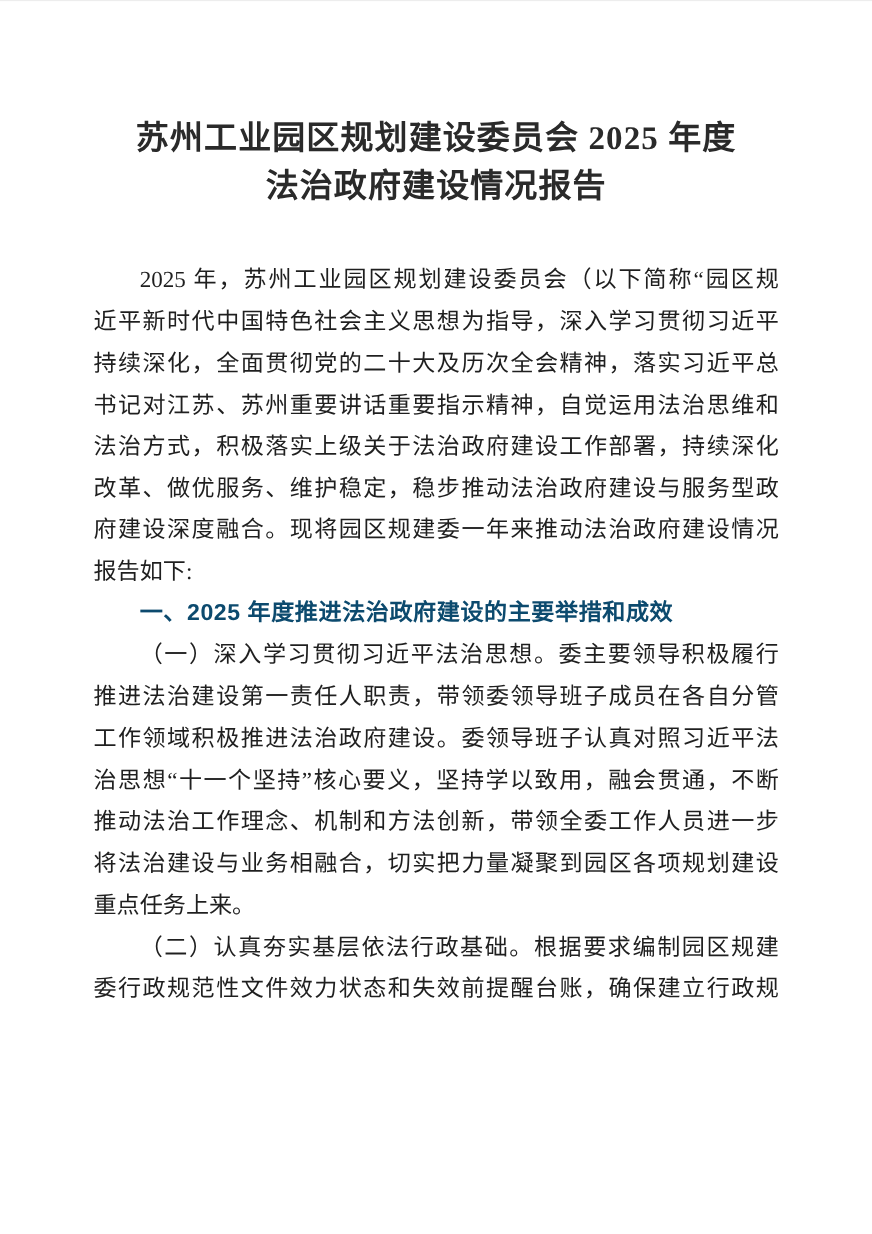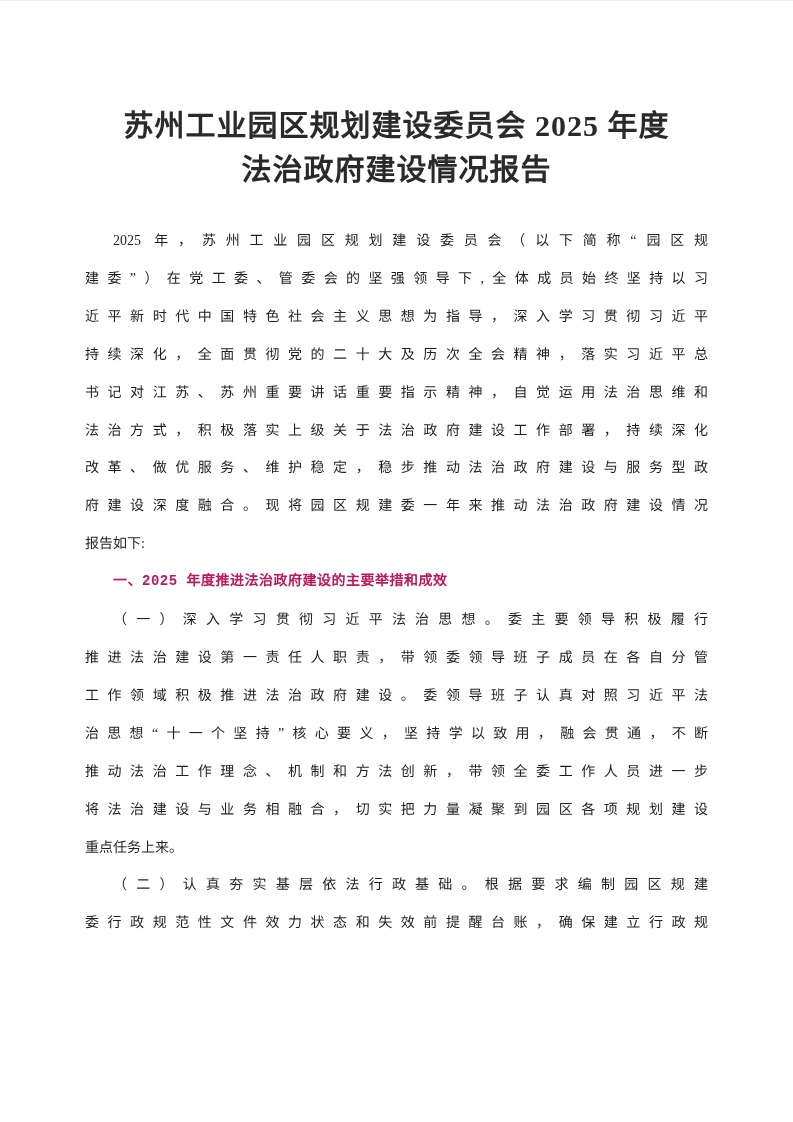--- a/index.html
+++ b/index.html
@@ -21,57 +21,56 @@
   .doc-title {
     text-align: center;
     font-family: "Liberation Serif", "DejaVu Serif", serif;
     font-weight: 700;
     font-size: 30px;
     line-height: 44px;
     color: #2a2a2a;
     letter-spacing: 1px;
   }
   .doc-body {
-    margin-top: 30px;
+    margin-top: 44px;
     font-family: "Liberation Serif", "DejaVu Serif", serif;
-    font-size: 14px;
+    font-size: 21px;
     line-height: 37.9px;
     color: #1f1f1f;
   }
   .para { margin: 0; }
   .line {
     text-align: justify;
     text-align-last: justify;
     white-space: normal;
   }
   .line.indent { text-indent: 2em; }
   .line.line-end { text-align-last: left; }
   .para.heading .line {
-    font-family: Liberation Mono, monospace;
+    font-family: Liberation Sans, sans-serif;
     font-weight: 700;
     letter-spacing: 0.5px;
-    color: #be185d;
+    color: #0c4a6e;
   }
   
   .kai {
     font-family: Liberation Serif, serif;
   }
 </style>
 </head>
 <body>
 
 <div class="page">
   <header class="doc-title">
     <div class="title-line">苏州工业园区规划建设委员会 2025 年度</div>
     <div class="title-line">法治政府建设情况报告</div>
   </header>
   <main class="doc-body">
       <div class="para body-para">
         <div class="line indent">2025 年，苏州工业园区规划建设委员会（以下简称“园区规</div>
-        <div class="line">建委”）在党工委、管委会的坚强领导下,全体成员始终坚持以习</div>
         <div class="line">近平新时代中国特色社会主义思想为指导，深入学习贯彻习近平</div>
         <div class="line">持续深化，全面贯彻党的二十大及历次全会精神，落实习近平总</div>
         <div class="line">书记对江苏、苏州重要讲话重要指示精神，自觉运用法治思维和</div>
         <div class="line">法治方式，积极落实上级关于法治政府建设工作部署，持续深化</div>
         <div class="line">改革、做优服务、维护稳定，稳步推动法治政府建设与服务型政</div>
         <div class="line">府建设深度融合。现将园区规建委一年来推动法治政府建设情况</div>
         <div class="line line-end">报告如下:</div>
       </div>
       <div class="para heading">
         <div class="line indent line-end">一、2025 年度推进法治政府建设的主要举措和成效</div>

